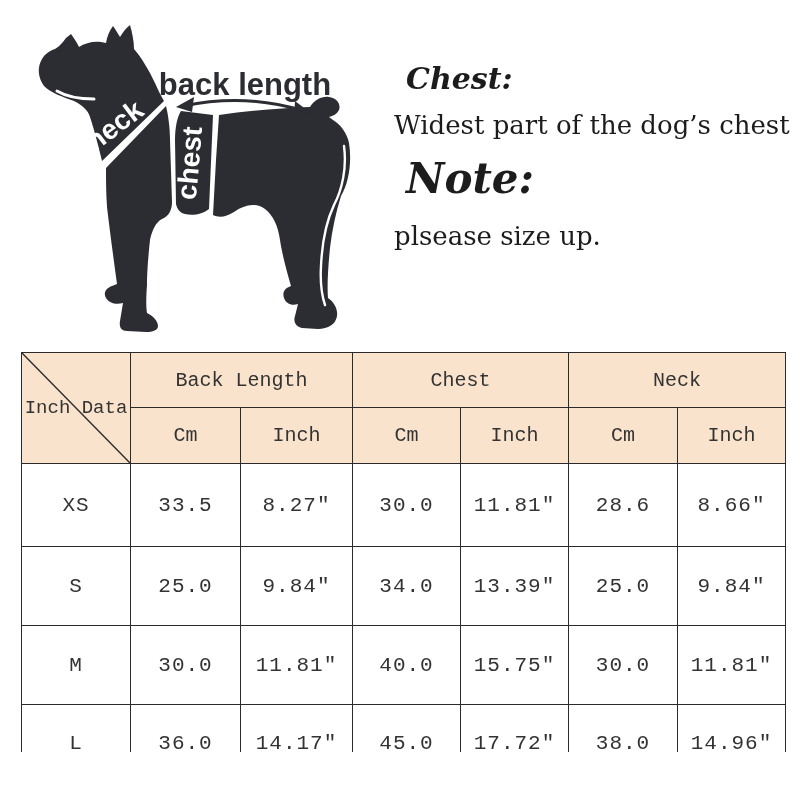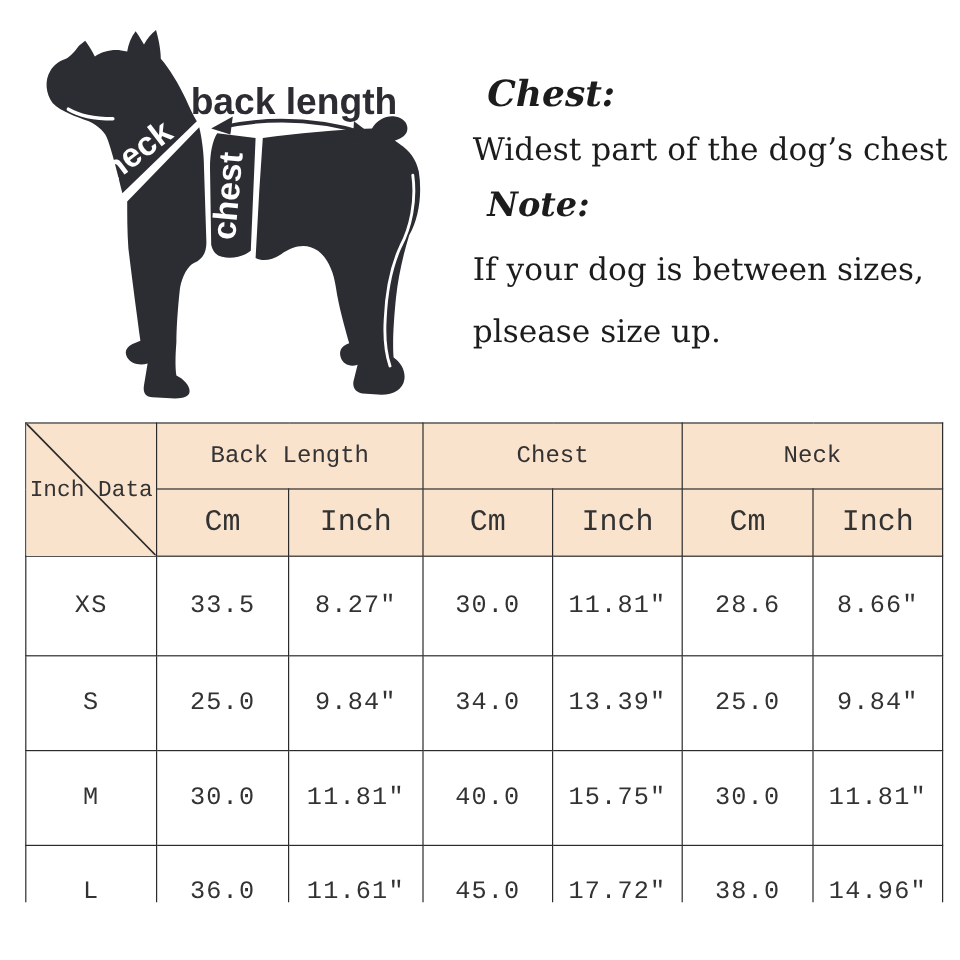--- a/index.html
+++ b/index.html
@@ -15,35 +15,35 @@
   .dog-svg .band-label{fill:#ffffff;font-family:"Liberation Sans",sans-serif;
         font-weight:700;font-size:28px;}
   .dog-svg .bl-label{fill:#2b2d33;font-family:"Liberation Sans",sans-serif;
         font-weight:600;font-size:31px;}
 
   
   .info{position:absolute;left:394px;top:50px;width:404px;color:#1c1c1c;
         font-family:"DejaVu Serif",serif;}
   .info h2{margin:12px;font-style:italic;font-weight:bold;}
   .info .chest-h{font-size:30px;line-height:1.15;}
-  .info .note-h{font-size:28px;line-height:1.1;margin-top:14px;}
+  .info .note-h{font-size:42px;line-height:1.1;margin-top:14px;}
   .info p{margin:0;font-size:26px;line-height:1.3;}
   .info .desc{}
   .info .note-l1{margin-top:22px;}
   .info .note-l2{margin-top:18px;}
 
   
   table.size-table{position:absolute;left:21px;top:352px;width:764px;
         border-collapse:collapse;table-layout:fixed;
         font-family:"Liberation Mono",monospace;color:#333333;}
   .size-table th,.size-table td{border:1px solid #2b2b2b;font-weight:normal;
         text-align:center;vertical-align:middle;padding:0;}
   .size-table thead th{background:#fae3cc;}
   .size-table tr.group-row{height:55px;font-size:20px;}
-  .size-table tr.unit-row{height:56px;font-size:25px;}
+  .size-table tr.unit-row{height:56px;font-size:20px;}
   .size-table tbody tr{font-size:21px;letter-spacing:1px;}
   .size-table tbody tr.r-xs{height:83px;}
   .size-table tbody tr.r-s{height:79px;}
   .size-table tbody tr.r-m{height:79px;}
   .size-table tbody tr.r-l{height:78px;}
   .size-table th.corner{position:relative;font-size:19px;letter-spacing:0;}
   .size-table th.corner .diag{position:absolute;left:0;top:0;width:100%;height:100%;}
   .size-table th.corner .diag line{stroke:#2b2b2b;stroke-width:1.4;}
   .size-table th.corner span{position:relative;}
 </style>
@@ -91,21 +91,20 @@
 
     <text class="bl-label" x="245" y="95" text-anchor="middle">back length</text>
     <text class="band-label" transform="translate(120,133) rotate(-37)" text-anchor="middle">neck</text>
     <text class="band-label" transform="translate(199,164) rotate(-85)" text-anchor="middle">chest</text>
   </svg>
 
   <div class="info">
     <h2 class="chest-h">Chest:</h2>
     <p class="desc">Widest part of the dog’s chest</p>
     <h2 class="note-h">Note:</h2>
-    <p class="note-l1">If your dog is between sizes,</p>
     <p class="note-l2">plsease size up.</p>
   </div>
 
   <table class="size-table">
     <colgroup>
       <col style="width:109px">
         <col style="width:110px">
         <col style="width:112px">
       <col style="width:108px">
         <col style="width:108px">
@@ -157,21 +156,21 @@
         <td>30.0</td>
         <td>11.81″</td>
         <td>40.0</td>
         <td>15.75″</td>
         <td>30.0</td>
         <td>11.81″</td>
       </tr>
       <tr class="r-l">
         <td>L</td>
         <td>36.0</td>
-        <td>11.61″</td>
+        <td>14.17″</td>
         <td>45.0</td>
         <td>17.72″</td>
         <td>38.0</td>
         <td>14.96″</td>
       </tr>
     </tbody>
   </table>
 </div>
 
 </body></html>

